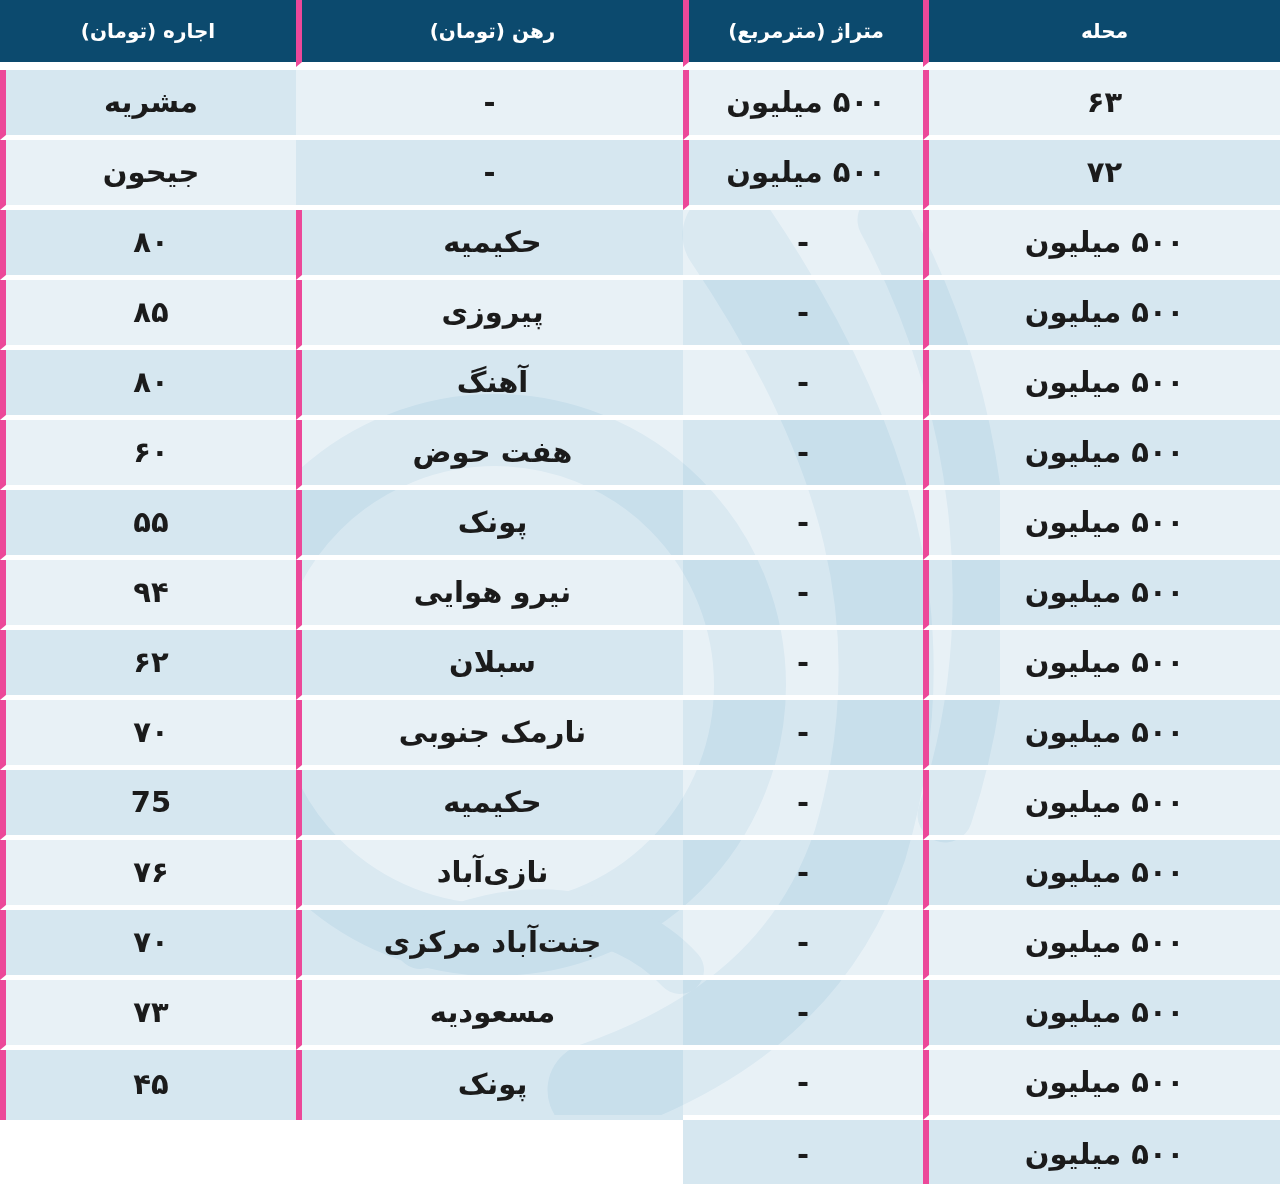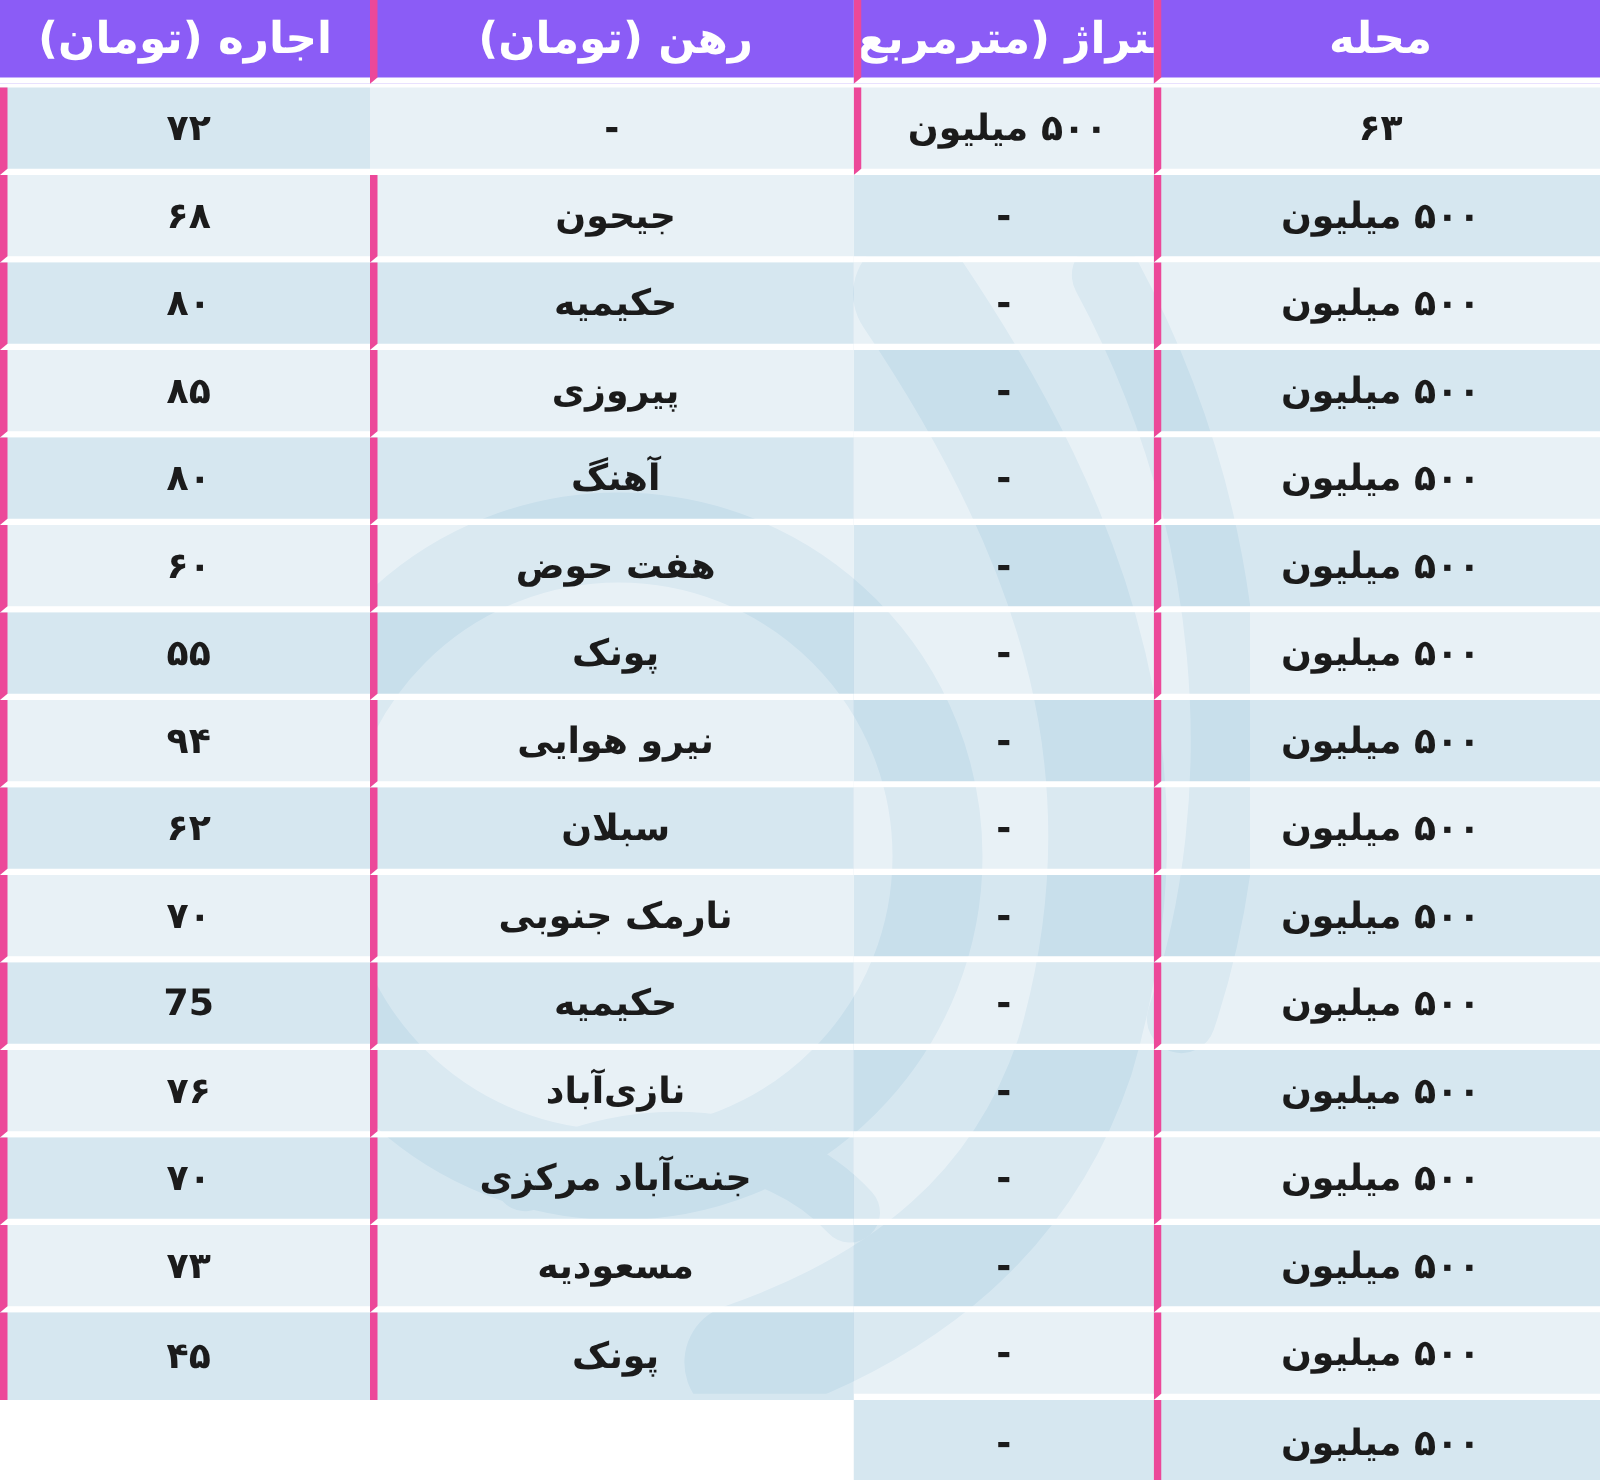--- a/index.html
+++ b/index.html
@@ -48,23 +48,23 @@
     color: #1b1b1b;
     font-weight: 700;
     font-size: 29px;
     line-height: 1.1;
     overflow: hidden;
     white-space: nowrap;
   }
   .sep { border-left: 6px solid #ec4899; }
   .th {
     height: 67px;
-    background: #8b5cf6;
+    background: #0c4a6e;
     color: #ffffff;
-    font-size: 35px;
+    font-size: 20px;
     font-weight: 700;
   }
   .row-light { background: rgba(226, 237, 244, 0.78); }
   .row-dark  { background: rgba(203, 224, 236, 0.78); }
   .no-bottom { border-bottom: none; }
 </style>
 </head>
 <body>
 
 <div class="table-wrap">
@@ -81,26 +81,26 @@
   <div class="grid">
     <div class="cell th sep">محله</div>
     <div class="cell th sep">متراژ (مترمربع)</div>
     <div class="cell th sep">رهن (تومان)</div>
     <div class="cell th">اجاره (تومان)</div>
 
     <div class="cell sep row-light">۶۳</div>
     <div class="cell sep row-light">۵۰۰ میلیون</div>
     <div class="cell row-light">-</div>
 
+    <div class="cell sep row-dark">مشریه</div>
     <div class="cell sep row-dark">۷۲</div>
     <div class="cell sep row-dark">۵۰۰ میلیون</div>
     <div class="cell row-dark">-</div>
 
     <div class="cell sep row-light">جیحون</div>
-    <div class="cell sep row-light">۶۸</div>
     <div class="cell sep row-light">۵۰۰ میلیون</div>
     <div class="cell row-light">-</div>
 
     <div class="cell sep row-dark">حکیمیه</div>
     <div class="cell sep row-dark">۸۰</div>
     <div class="cell sep row-dark">۵۰۰ میلیون</div>
     <div class="cell row-dark">-</div>
 
     <div class="cell sep row-light">پیروزی</div>
     <div class="cell sep row-light">۸۵</div>

